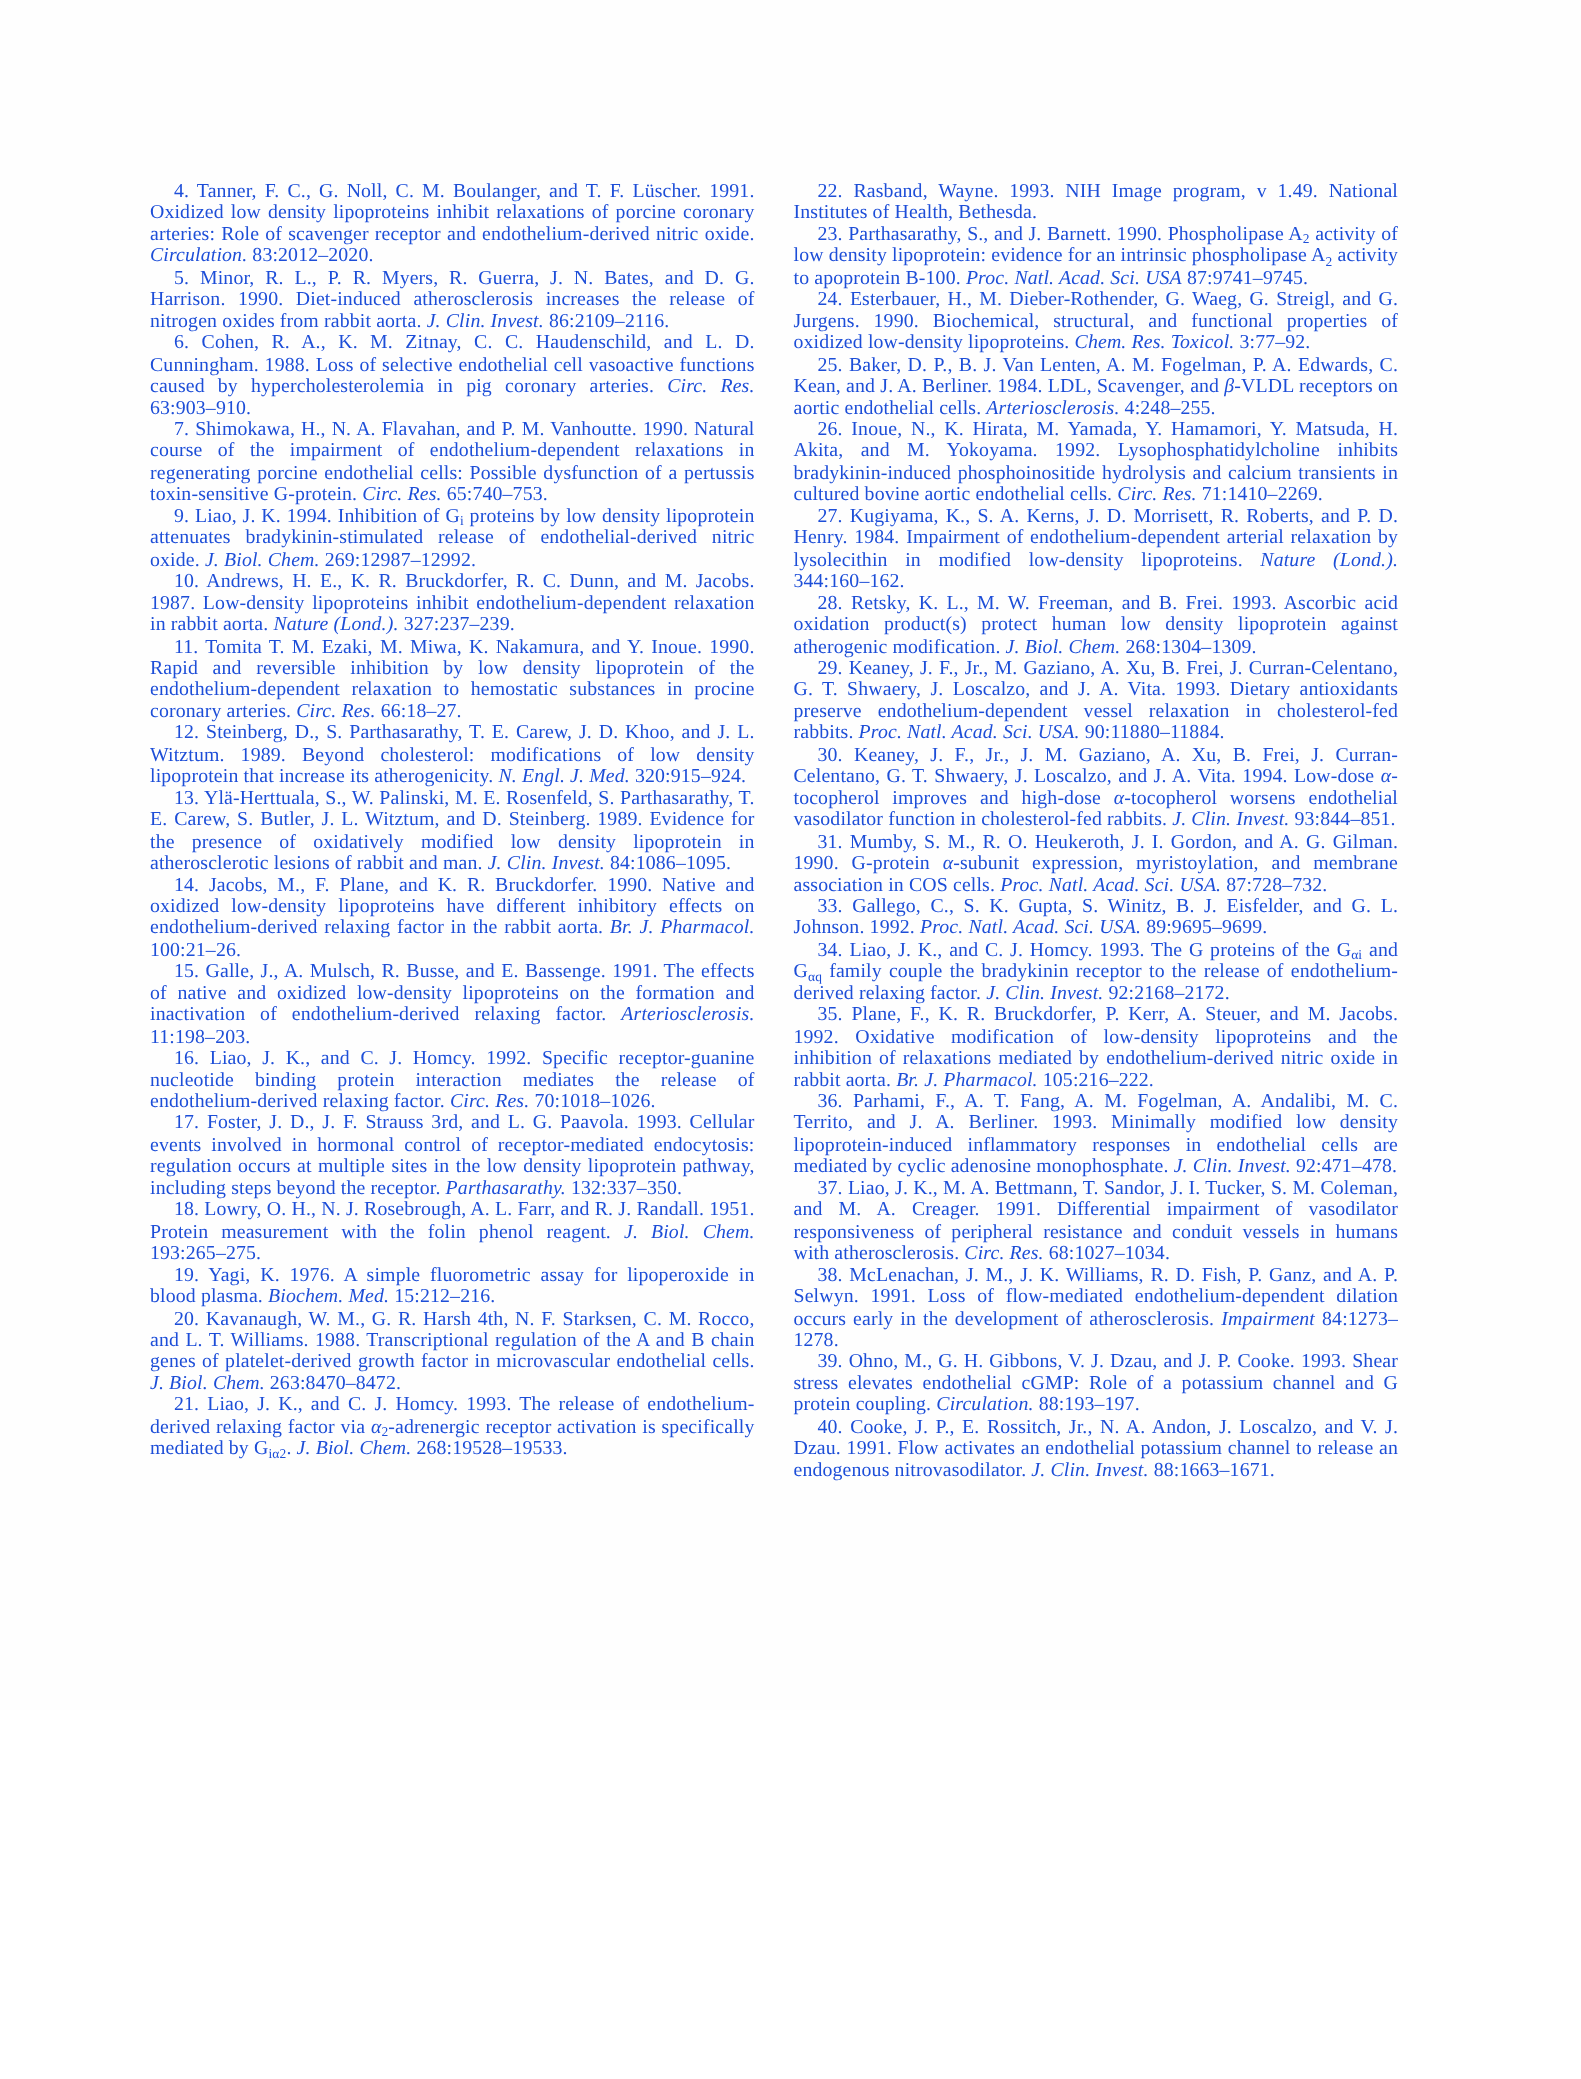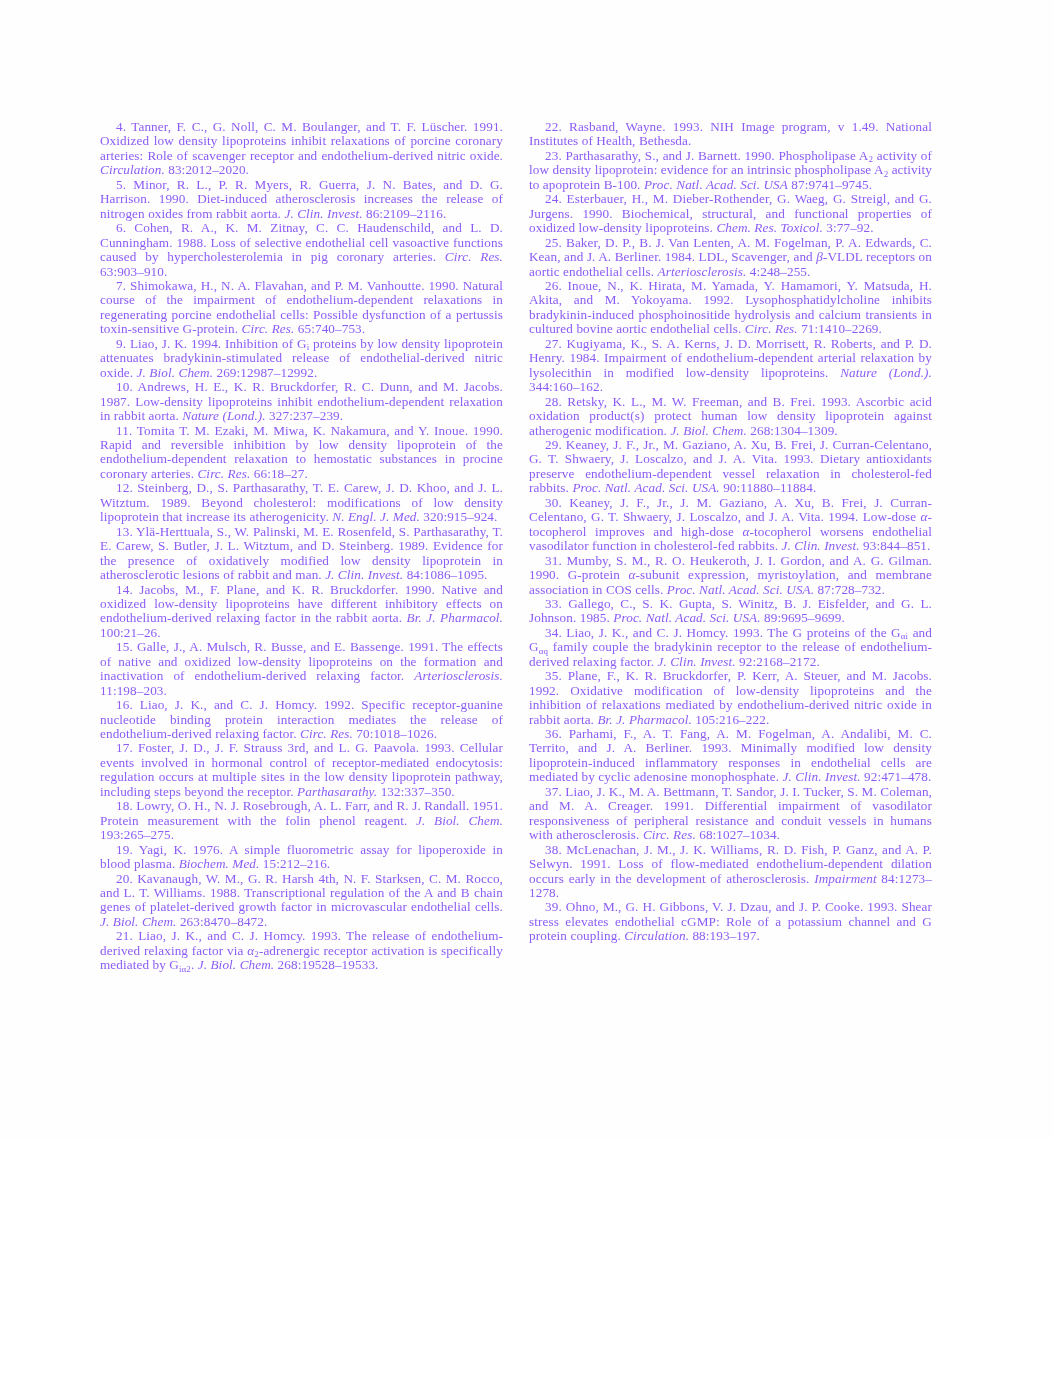--- a/index.html
+++ b/index.html
@@ -7,21 +7,21 @@
     padding: 0;
     background: #ffffff;
   }
   .page {
     position: relative;
     width: 1054px;
     height: 1140px;
     background: #fefefe;
     overflow: hidden;
     font-family: "Liberation Serif", "DejaVu Serif", serif;
-    color: #8b5cf6;
+    color: #1d4ed8;
   }
   .columns {
     position: absolute;
     top: 120px;
     left: 100px;
     width: 832px;
     display: flex;
     gap: 26px;
   }
   .col {
@@ -92,25 +92,26 @@
         <p class="ref"><span>22. Rasband, Wayne. 1993. NIH Image program, v 1.49. National Institutes of Health, Bethesda.</span></p>
         <p class="ref"><span>23. Parthasarathy, S., and J. Barnett. 1990. Phospholipase A</span><sub>2</sub><span> activity of low density lipoprotein: evidence for an intrinsic phospholipase A</span><sub>2</sub><span> activity to apoprotein B-100. </span><span class="it">Proc. Natl. Acad. Sci. USA</span><span> 87:9741–9745.</span></p>
         <p class="ref"><span>24. Esterbauer, H., M. Dieber-Rothender, G. Waeg, G. Streigl, and G. Jurgens. 1990. Biochemical, structural, and functional properties of oxidized low-density lipoproteins. </span><span class="it">Chem. Res. Toxicol.</span><span> 3:77–92.</span></p>
         <p class="ref"><span>25. Baker, D. P., B. J. Van Lenten, A. M. Fogelman, P. A. Edwards, C. Kean, and J. A. Berliner. 1984. LDL, Scavenger, and </span><span class="it">β</span><span>-VLDL receptors on aortic endothelial cells. </span><span class="it">Arteriosclerosis.</span><span> 4:248–255.</span></p>
         <p class="ref"><span>26. Inoue, N., K. Hirata, M. Yamada, Y. Hamamori, Y. Matsuda, H. Akita, and M. Yokoyama. 1992. Lysophosphatidylcholine inhibits bradykinin-induced phosphoinositide hydrolysis and calcium transients in cultured bovine aortic endothelial cells. </span><span class="it">Circ. Res.</span><span> 71:1410–2269.</span></p>
         <p class="ref"><span>27. Kugiyama, K., S. A. Kerns, J. D. Morrisett, R. Roberts, and P. D. Henry. 1984. Impairment of endothelium-dependent arterial relaxation by lysolecithin in modified low-density lipoproteins. </span><span class="it">Nature (Lond.).</span><span> 344:160–162.</span></p>
         <p class="ref"><span>28. Retsky, K. L., M. W. Freeman, and B. Frei. 1993. Ascorbic acid oxidation product(s) protect human low density lipoprotein against atherogenic modification. </span><span class="it">J. Biol. Chem.</span><span> 268:1304–1309.</span></p>
         <p class="ref"><span>29. Keaney, J. F., Jr., M. Gaziano, A. Xu, B. Frei, J. Curran-Celentano, G. T. Shwaery, J. Loscalzo, and J. A. Vita. 1993. Dietary antioxidants preserve endothelium-dependent vessel relaxation in cholesterol-fed rabbits. </span><span class="it">Proc. Natl. Acad. Sci. USA.</span><span> 90:11880–11884.</span></p>
         <p class="ref"><span>30. Keaney, J. F., Jr., J. M. Gaziano, A. Xu, B. Frei, J. Curran-Celentano, G. T. Shwaery, J. Loscalzo, and J. A. Vita. 1994. Low-dose </span><span class="it">α</span><span>-tocopherol improves and high-dose </span><span class="it">α</span><span>-tocopherol worsens endothelial vasodilator function in cholesterol-fed rabbits. </span><span class="it">J. Clin. Invest.</span><span> 93:844–851.</span></p>
         <p class="ref"><span>31. Mumby, S. M., R. O. Heukeroth, J. I. Gordon, and A. G. Gilman. 1990. G-protein </span><span class="it">α</span><span>-subunit expression, myristoylation, and membrane association in COS cells. </span><span class="it">Proc. Natl. Acad. Sci. USA.</span><span> 87:728–732.</span></p>
-        <p class="ref"><span>33. Gallego, C., S. K. Gupta, S. Winitz, B. J. Eisfelder, and G. L. Johnson. 1985. </span><span class="it">Proc. Natl. Acad. Sci. USA.</span><span> 89:9695–9699.</span></p>
+        <p class="ref"><span>33. Gallego, C., S. K. Gupta, S. Winitz, B. J. Eisfelder, and G. L. Johnson. 1992. </span><span class="it">Proc. Natl. Acad. Sci. USA.</span><span> 89:9695–9699.</span></p>
         <p class="ref"><span>34. Liao, J. K., and C. J. Homcy. 1993. The G proteins of the G</span><sub>αi</sub><span> and G</span><sub>αq</sub><span> family couple the bradykinin receptor to the release of endothelium-derived relaxing factor. </span><span class="it">J. Clin. Invest.</span><span> 92:2168–2172.</span></p>
         <p class="ref"><span>35. Plane, F., K. R. Bruckdorfer, P. Kerr, A. Steuer, and M. Jacobs. 1992. Oxidative modification of low-density lipoproteins and the inhibition of relaxations mediated by endothelium-derived nitric oxide in rabbit aorta. </span><span class="it">Br. J. Pharmacol.</span><span> 105:216–222.</span></p>
         <p class="ref"><span>36. Parhami, F., A. T. Fang, A. M. Fogelman, A. Andalibi, M. C. Territo, and J. A. Berliner. 1993. Minimally modified low density lipoprotein-induced inflammatory responses in endothelial cells are mediated by cyclic adenosine monophosphate. </span><span class="it">J. Clin. Invest.</span><span> 92:471–478.</span></p>
         <p class="ref"><span>37. Liao, J. K., M. A. Bettmann, T. Sandor, J. I. Tucker, S. M. Coleman, and M. A. Creager. 1991. Differential impairment of vasodilator responsiveness of peripheral resistance and conduit vessels in humans with atherosclerosis. </span><span class="it">Circ. Res.</span><span> 68:1027–1034.</span></p>
         <p class="ref"><span>38. McLenachan, J. M., J. K. Williams, R. D. Fish, P. Ganz, and A. P. Selwyn. 1991. Loss of flow-mediated endothelium-dependent dilation occurs early in the development of atherosclerosis. </span><span class="it">Impairment</span><span> 84:1273–1278.</span></p>
         <p class="ref"><span>39. Ohno, M., G. H. Gibbons, V. J. Dzau, and J. P. Cooke. 1993. Shear stress elevates endothelial cGMP: Role of a potassium channel and G protein coupling. </span><span class="it">Circulation.</span><span> 88:193–197.</span></p>
+        <p class="ref"><span>40. Cooke, J. P., E. Rossitch, Jr., N. A. Andon, J. Loscalzo, and V. J. Dzau. 1991. Flow activates an endothelial potassium channel to release an endogenous nitrovasodilator. </span><span class="it">J. Clin. Invest.</span><span> 88:1663–1671.</span></p>
       </div>
   </div>
   <div class="footer">
     <span class="running-title"><span class="it">Oxidized Low-Density Lipoprotein Downregulates G</span><span class="it">α</span><sub class="it">i2</sub><span class="it"> mRNA and Protein</span></span><span class="page-number">1463</span>
   </div>
 </div>
 
 </body></html>

